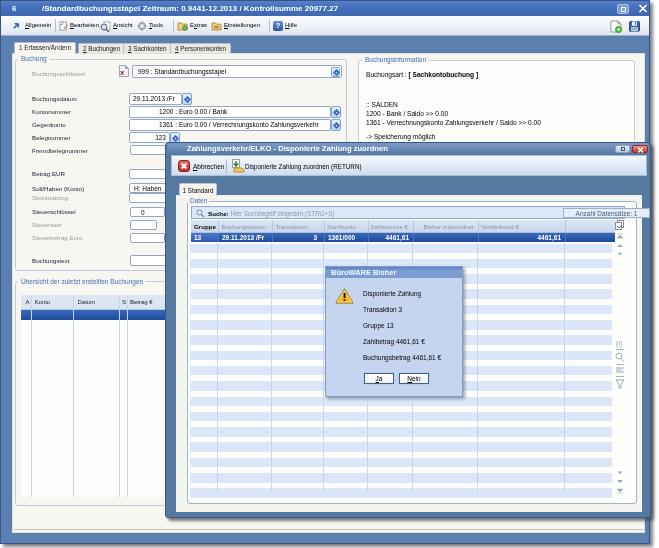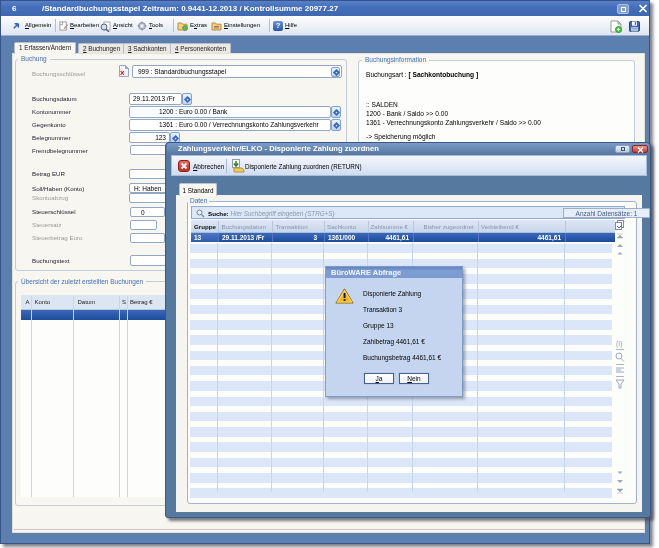--- a/index.html
+++ b/index.html
@@ -207,21 +207,21 @@
   </div>
   <div class="abs" style="left:20px;top:308.5px;width:320px;height:10.5px;background:linear-gradient(#3a69bc,#1e4b9b);"></div>
   <div class="vline" style="left:30px;top:295px;height:201px;"></div>
   <div class="vline" style="left:72px;top:295px;height:201px;"></div>
   <div class="vline" style="left:118px;top:295px;height:201px;"></div>
   <div class="vline" style="left:126px;top:295px;height:201px;"></div>
 </div>
 
 <div id="dlg" class="abs">
   <div id="dlgtitle" class="abs">
-      <span class="abs" style="left:11px;">Zahlungsverkehr/ELKO - Disponierte Zahlung zuordnen</span>
+      <span class="abs" style="left:20px;">Zahlungsverkehr/ELKO - Disponierte Zahlung zuordnen</span>
     <div class="abs" style="left:448px;top:1.5px;width:15px;height:8.5px;background:linear-gradient(#e8eef8,#b9cae4);border:1px solid #8ca3c6;border-radius:2px;">
         <div class="abs" style="left:5px;top:1.5px;width:4px;height:3.5px;border:1px solid #456;"></div>
       </div>
     <div class="abs" style="left:465px;top:1.5px;width:16px;height:8.5px;background:linear-gradient(#f0918a,#c73b32);border:1px solid #8d2a24;border-radius:2px;">
         <svg width="7" height="6" viewBox="0 0 7 6" style="position:absolute;left:4px;top:1px">
           <path d="M1 0.5 L6 5.5 M6 0.5 L1 5.5" stroke="#fff" stroke-width="1.4"></path>
         </svg>
       </div>
   </div>
   <div id="dlgtools" class="abs">
@@ -331,21 +331,21 @@
       <path d="M1 41 h8 l-3 4 v4 h-2 v-4 z" fill="none" stroke="#98a6ba"></path>
     </svg>
     <svg class="abs" style="left:616px;top:469px" width="8" height="26" viewBox="0 0 8 26">
       <path d="M4 5 l2.5 -2.5 h-5 z" fill="#98a6ba"></path>
       <path d="M4 14 l3 -3 h-6 z" fill="#98a6ba"></path>
       <path d="M4 23 l3 -3 h-6 z M1 24 h6" fill="#98a6ba" stroke="#98a6ba" stroke-width="0.5"></path>
     </svg>
   </div>
 
 <div id="msg" class="abs">
-  <div id="msgtitle" class="abs">BüroWARE Abfrage</div>
+  <div id="msgtitle" class="abs">BüroWARE Bisher</div>
   <svg class="abs" style="left:9px;top:21px" width="19" height="16" viewBox="0 0 18 16" preserveAspectRatio="none">
       <path d="M9 1 L17 15 H1 Z" fill="#f5b818" stroke="#8a6812" stroke-linejoin="round"></path>
       <path d="M9 2.5 L15.8 14 H2.2 Z" fill="none" stroke="#fad968"></path>
       <rect x="8.2" y="5" width="1.7" height="5" fill="#111"></rect>
       <rect x="8.2" y="11.2" width="1.7" height="1.7" fill="#111"></rect>
     </svg>
   <div class="mline" style="top:22.5px;">Disponierte Zahlung</div>
   <div class="mline" style="top:38.5px;">Transaktion 3</div>
   <div class="mline" style="top:55px;">Gruppe 13</div>
   <div class="mline" style="top:71px;">Zahlbetrag 4461,61 €</div>

